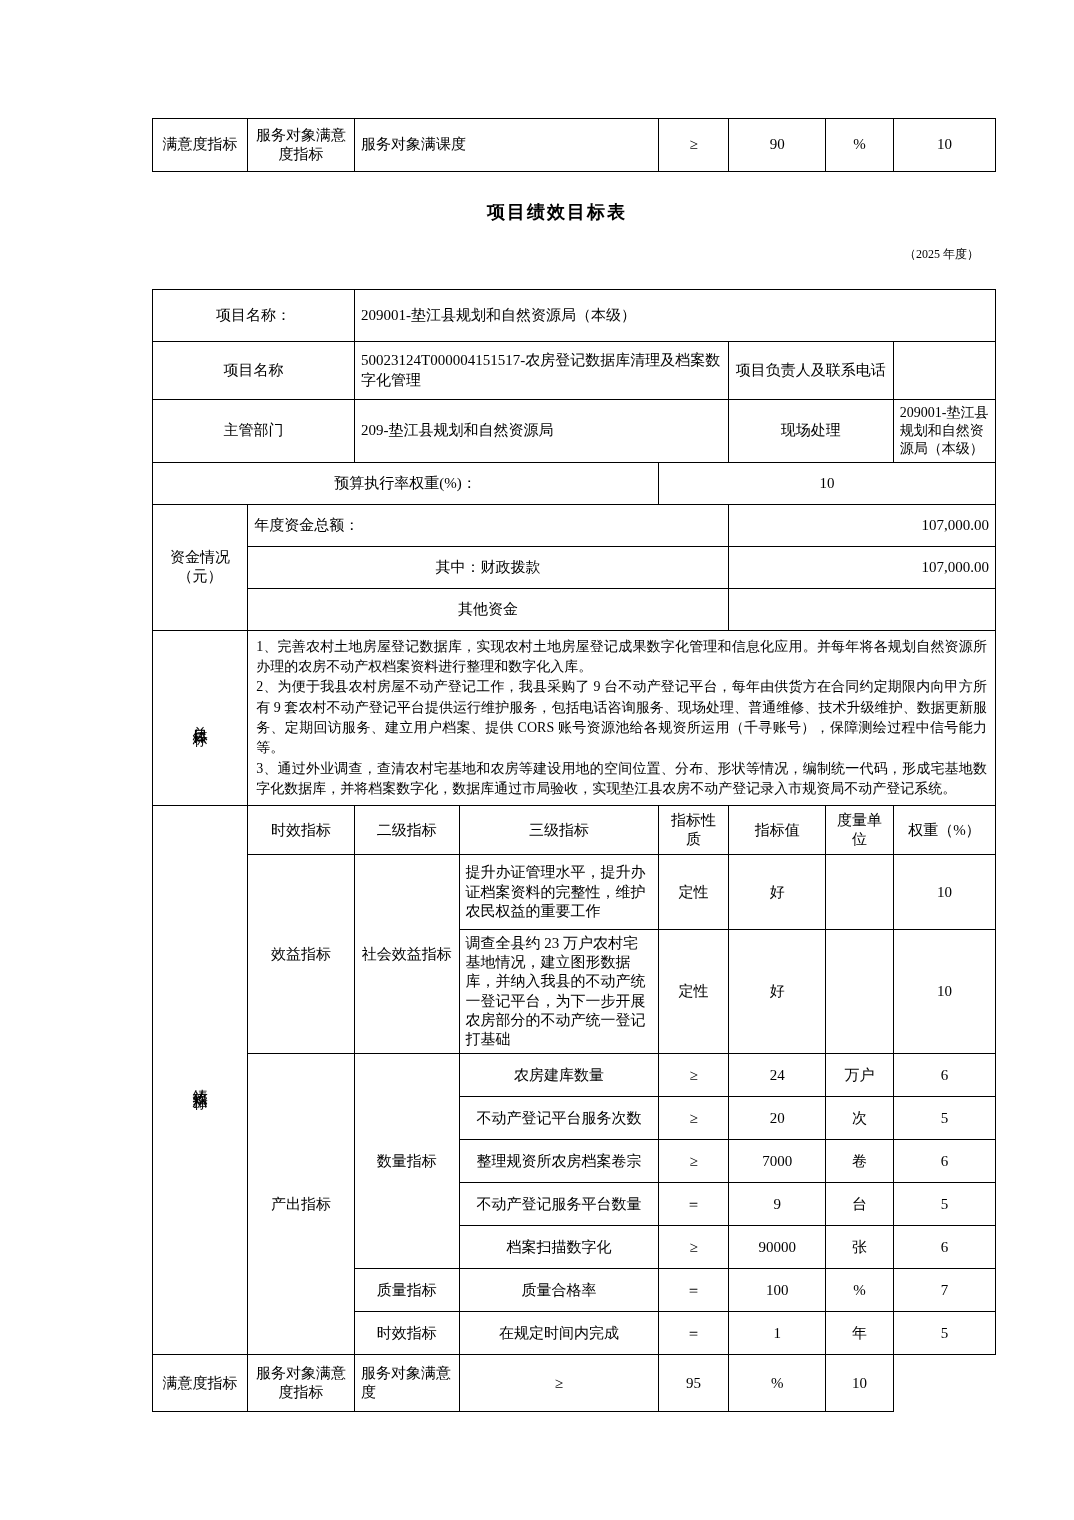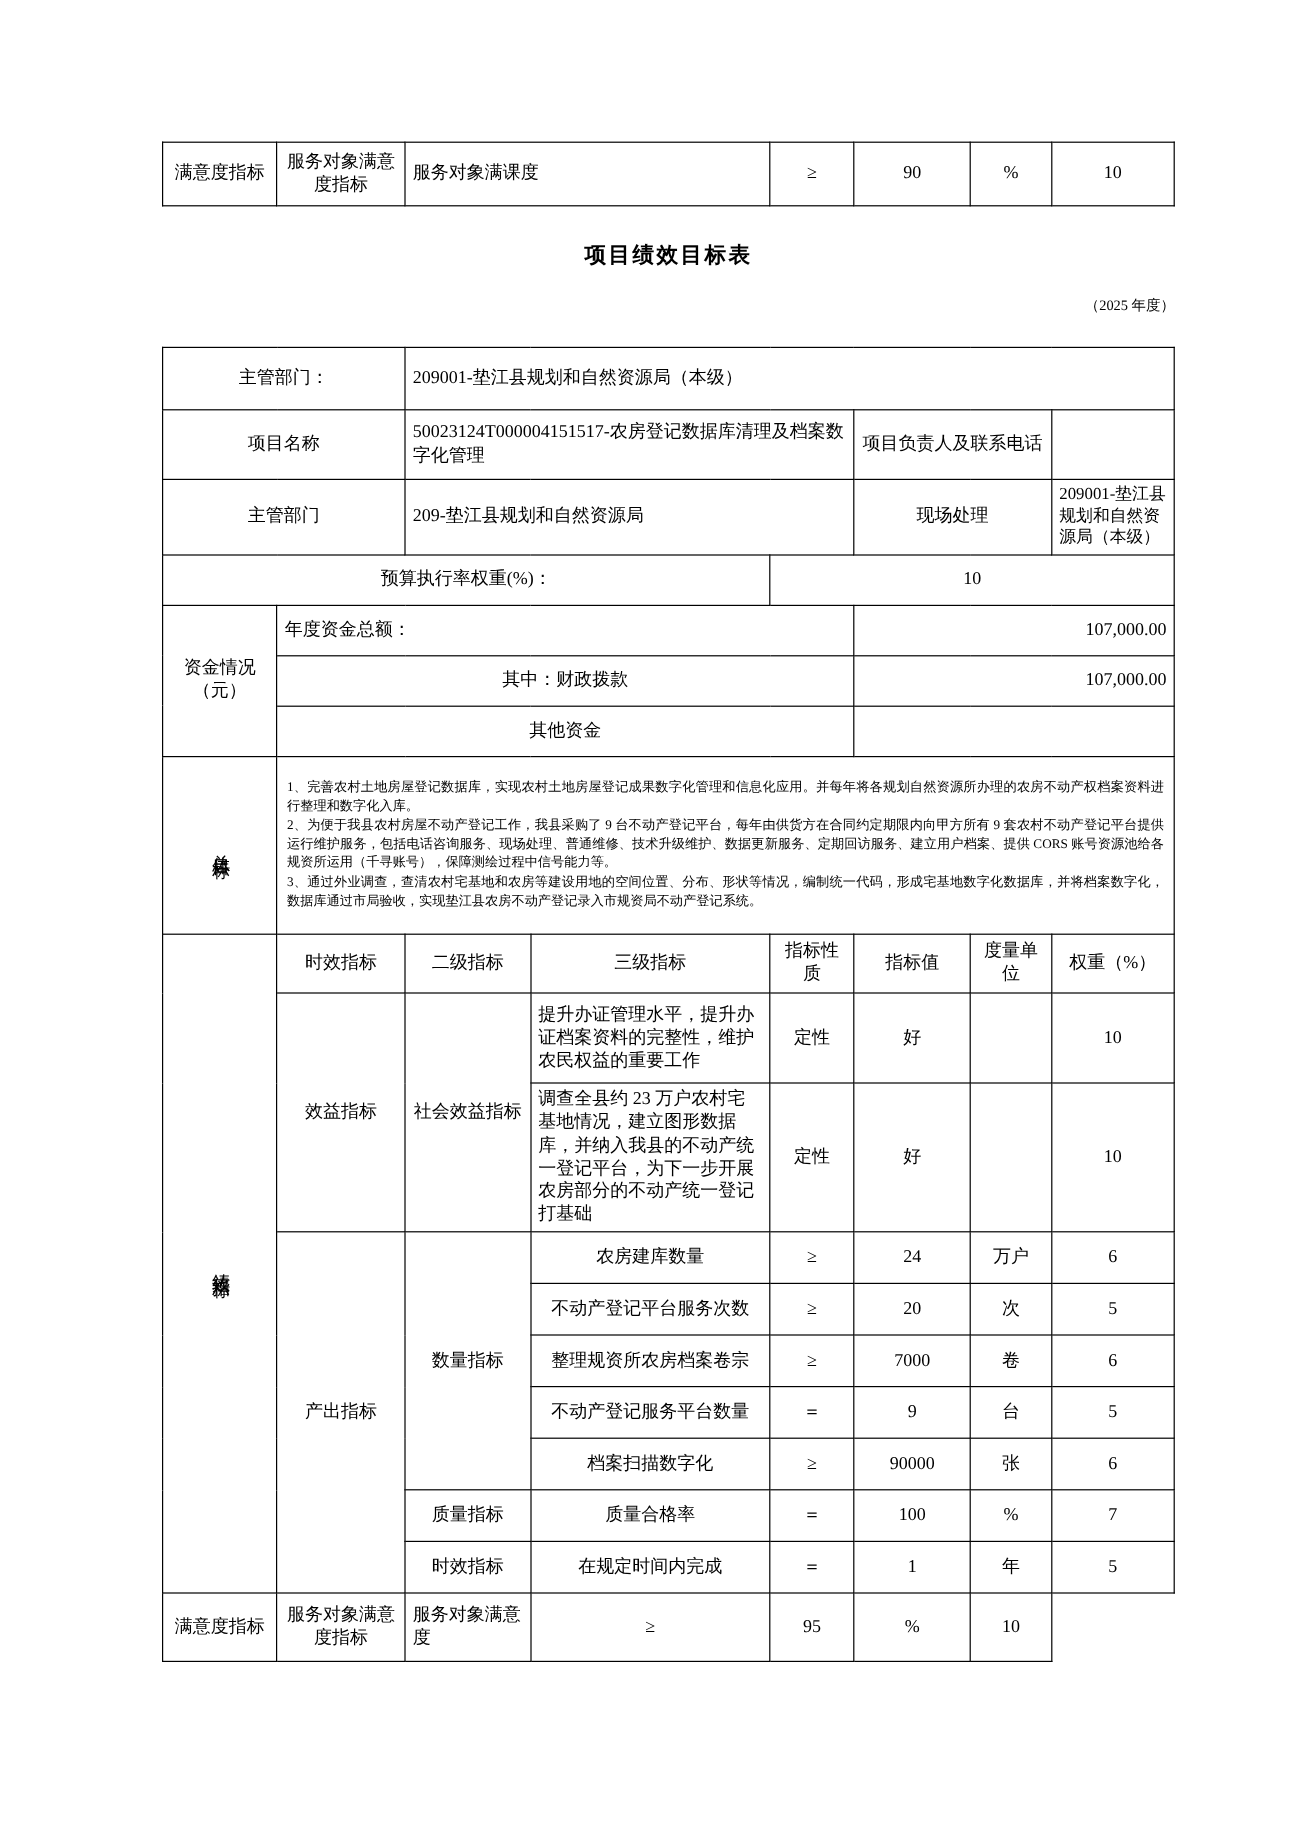--- a/index.html
+++ b/index.html
@@ -17,20 +17,21 @@
     width: 1074px;
     min-height: 1520px;
     box-sizing: border-box;
     padding: 118px 95px 40px 135px;
     position: relative;
   }
   table {
     border-collapse: collapse;
     width: 100%;
     table-layout: fixed;
+    margin-left: 17px;
   }
   td {
     border: 1px solid #000000;
     padding: 4px 6px;
     font-size: 15px;
     line-height: 1.28;
     vertical-align: middle;
     word-break: break-all;
   }
   .c { text-align: center; }
@@ -51,24 +52,24 @@
     margin: 22px 0 26px 0;
   }
   .vert {
     writing-mode: vertical-rl;
     text-orientation: upright;
     letter-spacing: 2px;
     display: inline-block;
     line-height: 1.1;
   }
   .goal-cell {
-    font-size: 11px;
+    font-size: 14px;
     line-height: 1.45;
     text-align: justify;
-    padding: 18px 8px;
+    padding: 6px 8px;
   }
   .goal-cell p { margin: 0; text-indent: 0; }
   .small { font-size: 14px; }
   .hdr td { font-size: 15px; height: 40px; }
   .row-tall td { height: 34px; text-align: center; }
 </style>
 </head>
 <body>
 
 <div class="page">
@@ -106,21 +107,21 @@
       <col style="width:90px">
       <col style="width:172px">
       <col style="width:60px">
       <col style="width:84px">
       <col style="width:58px">
       <col style="width:88px">
     </colgroup>
 
     <tbody>
         <tr style="height:52px">
-      <td colspan="2" class="c">主管部门：</td>
+      <td colspan="2" class="c">项目名称：</td>
       <td colspan="6" class="l">209001-垫江县规划和自然资源局（本级）</td>
     </tr>
 
     <tr style="height:58px">
       <td colspan="2" class="c">项目名称</td>
       <td colspan="3" class="l">50023124T000004151517-农房登记数据库清理及档案数字化管理</td>
       <td colspan="2" class="c">项目负责人及联系电话</td>
       <td class="c"></td>
     </tr>
 

